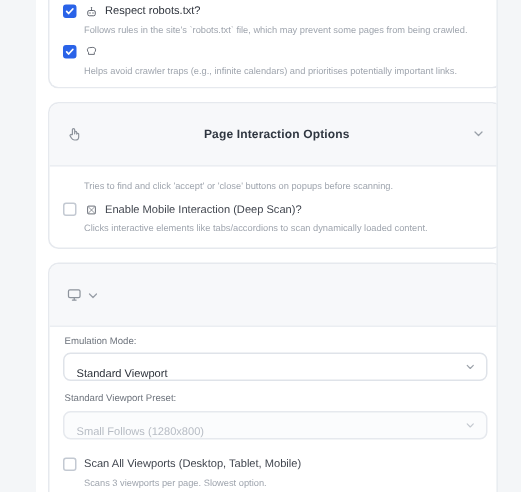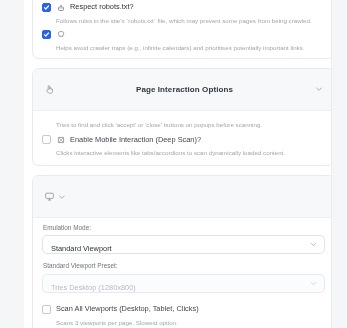--- a/index.html
+++ b/index.html
@@ -325,33 +325,33 @@
           <span class="sel-value">Standard Viewport</span>
           <span class="sel-chevron">
             <svg width="7" height="7" viewBox="0 0 12 12" aria-hidden="true">
               <path d="M2.5 4.5 L6 8 L9.5 4.5" fill="none" stroke="currentColor" stroke-width="1.3" stroke-linecap="round" stroke-linejoin="round"></path>
             </svg>
           </span>
         </div>
 
         <div class="field-label spaced">Standard Viewport Preset:</div>
         <div class="select disabled">
-          <span class="sel-value">Tries Desktop (1280x800)</span>
+          <span class="sel-value">Small Follows (1280x800)</span>
           <span class="sel-chevron">
             <svg width="7" height="7" viewBox="0 0 12 12" aria-hidden="true">
               <path d="M2.5 4.5 L6 8 L9.5 4.5" fill="none" stroke="currentColor" stroke-width="1.3" stroke-linecap="round" stroke-linejoin="round"></path>
             </svg>
           </span>
         </div>
 
         <div class="viewport-checks">
 
           <div class="chk-row">
             <span class="chk-box"></span>
-            <span class="chk-label muted">Scan All Viewports (Desktop, Tablet, Clicks)</span>
+            <span class="chk-label muted">Scan All Viewports (Desktop, Tablet, Mobile)</span>
           </div>
           <div class="hint gap-after">Scans 3 viewports per page. Slowest option.</div>
 
           <div class="hint">Scans 2 viewports per page. Default balanced option.</div>
 
         </div>
 
       </div>
     </div>
 

